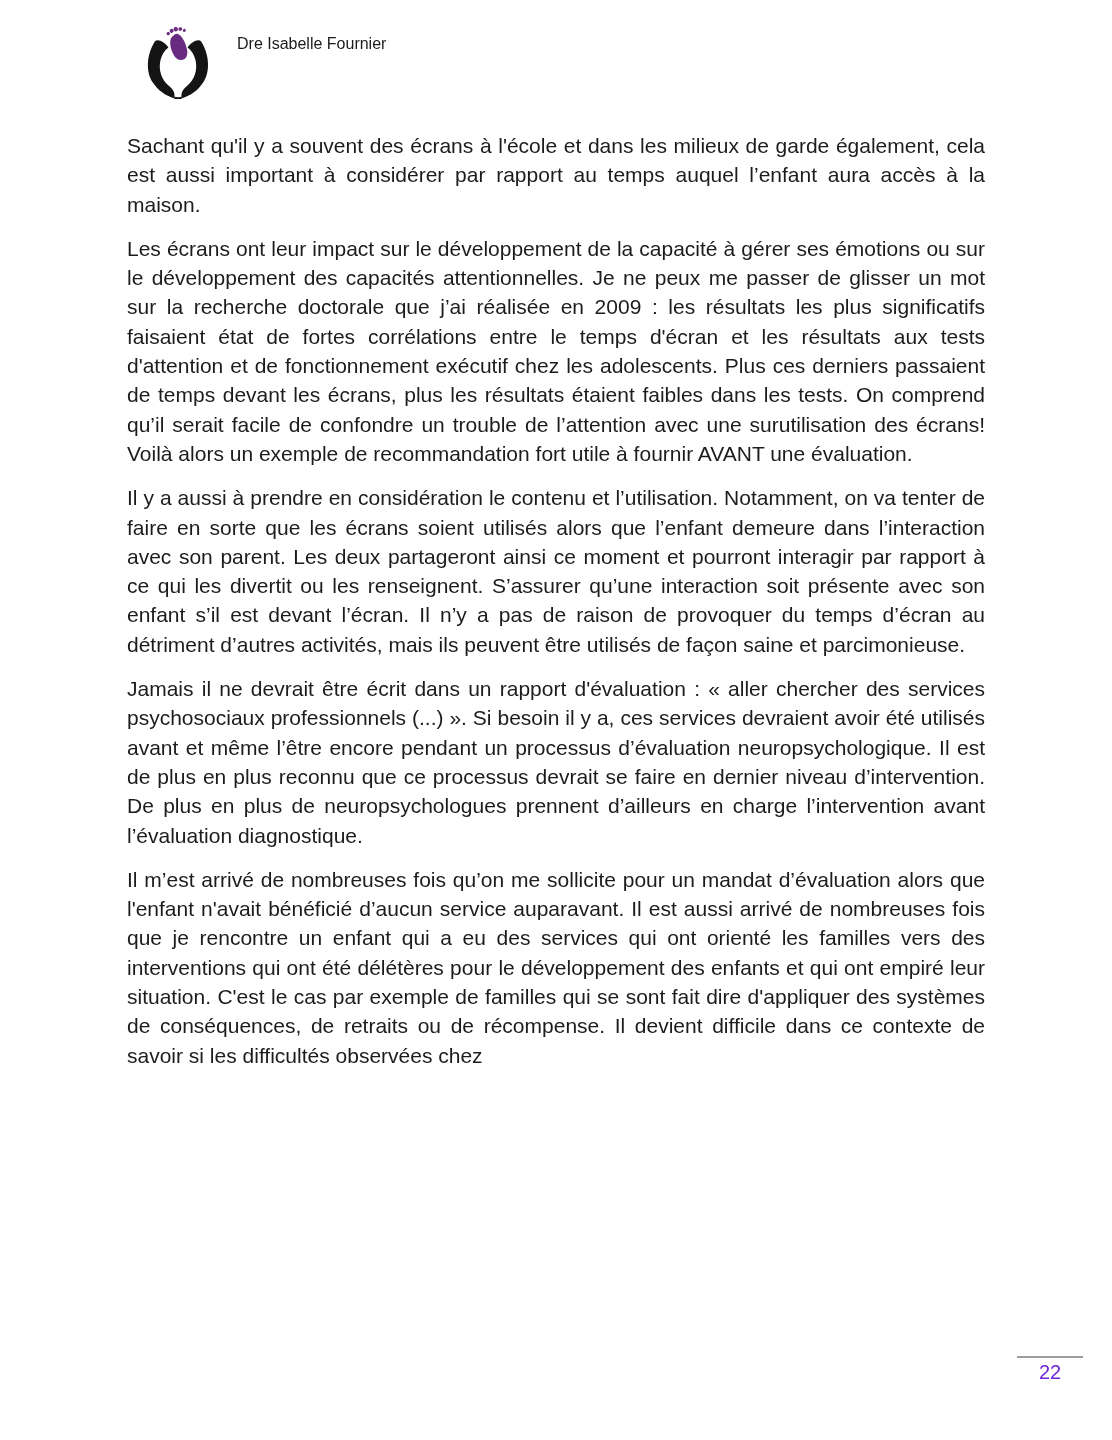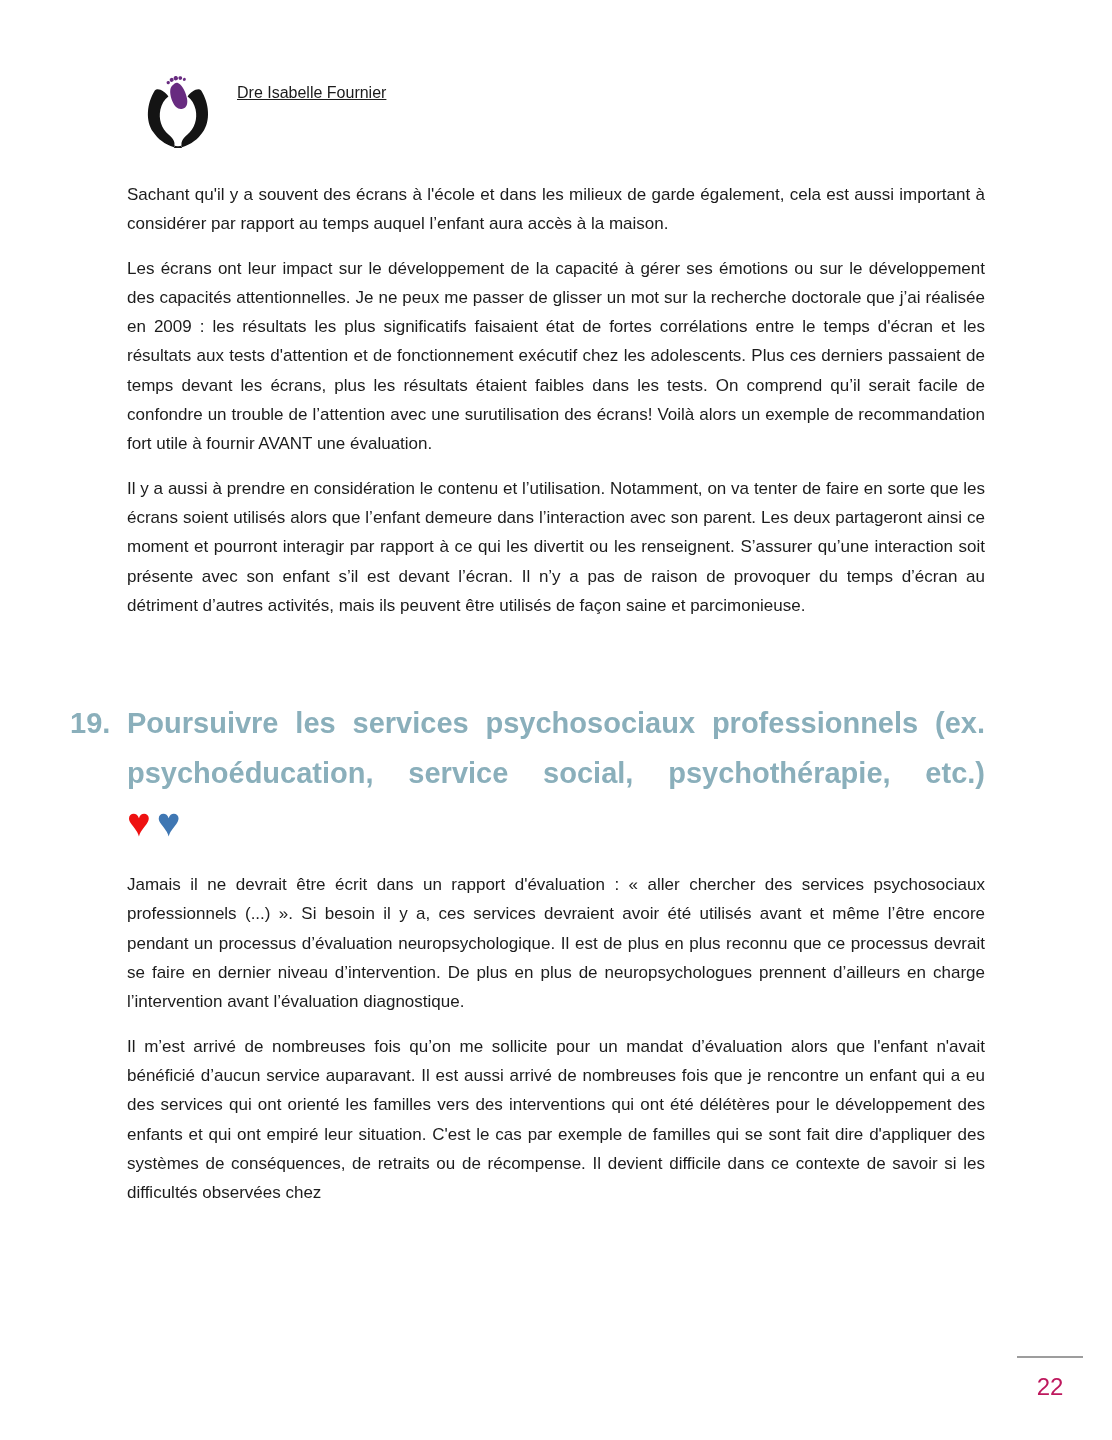--- a/index.html
+++ b/index.html
@@ -10,29 +10,29 @@
     height: 1440px;
     margin: 0 auto;
     background: #ffffff;
     font-family: "Liberation Sans", sans-serif;
     color: #1c1c1c;
     overflow: hidden;
   }
   .content { padding: 0 127px; }
 
   
-  .header { display: flex; align-items: flex-start; padding: 76px 0 0 10px; text-decoration: underline; }
+  .header { display: flex; align-items: flex-start; padding: 27px 0 0 10px; }
   .logo-wrap { width: 82px; height: 72px; flex: 0 0 auto; }
   .logo-wrap svg { width: 82px; height: 72px; display: block; }
   .header-text { margin: 6px 0 0 18px; font-size: 16px; line-height: 21.5px; color: #1b1b1b; }
 
   
   .para {
     margin-top: 15px;
-    font-size: 17px;
+    font-size: 21px;
     line-height: 29.3px;
     text-align: justify;
     color: #1c1c1c;
   }
   .para.first { margin-top: 32px; }
 
   
   .section-heading {
     margin-top: 78px;
     margin-bottom: 30px;
@@ -45,21 +45,21 @@
   .h-num { position: absolute; left: -57px; top: 0; }
   .h-line { text-align: justify; text-align-last: justify; }
   .hearts { margin-top: 6px; line-height: 36px; }
   .heart { font-size: 40px; display: inline-block; vertical-align: top; }
   .heart.red { color: #ee1111; margin-right: 6px; }
   .heart.blue { color: #3f77b3; }
 
   
   .footer { position: absolute; top: 1356px; right: 29px; width: 66px; text-align: center; }
   .footer-rule { border-top: 2px solid #9d9d9d; height: 0; }
-  .page-number { margin-top: 15px; font-size: 24px; color: #be185d; }
+  .page-number { margin-top: 3px; font-size: 20px; color: #6d28d9; }
 </style>
 </head>
 <body>
 
 <div class="page">
 
   <div class="content">
 
     <div class="header">
       <span class="logo-wrap">
@@ -85,28 +85,20 @@
         <div>Dre Isabelle Fournier</div>
       </div>
     </div>
 
     <p class="para first">Sachant qu'il y a souvent des écrans à l'école et dans les milieux de garde également, cela est aussi important à considérer par rapport au temps auquel l’enfant aura accès à la maison.</p>
 
     <p class="para">Les écrans ont leur impact sur le développement de la capacité à gérer ses émotions ou sur le développement des capacités attentionnelles. Je ne peux me passer de glisser un mot sur la recherche doctorale que j’ai réalisée en 2009 : les résultats les plus significatifs faisaient état de fortes corrélations entre le temps d'écran et les résultats aux tests d'attention et de fonctionnement exécutif chez les adolescents. Plus ces derniers passaient de temps devant les écrans, plus les résultats étaient faibles dans les tests. On comprend qu’il serait facile de confondre un trouble de l’attention avec une surutilisation des écrans! Voilà alors un exemple de recommandation fort utile à fournir AVANT une évaluation.</p>
 
     <p class="para">Il y a aussi à prendre en considération le contenu et l’utilisation. Notamment, on va tenter de faire en sorte que les écrans soient utilisés alors que l’enfant demeure dans l’interaction avec son parent. Les deux partageront ainsi ce moment et pourront interagir par rapport à ce qui les divertit ou les renseignent. S’assurer qu’une interaction soit présente avec son enfant s’il est devant l’écran. Il n’y a pas de raison de provoquer du temps d’écran au détriment d’autres activités, mais ils peuvent être utilisés de façon saine et parcimonieuse.</p>
 
-    <div class="section-heading">
-      <span class="h-num">19.</span>
-      <div class="h-line">Poursuivre les services psychosociaux professionnels (ex.</div>
-      <div class="h-line">psychoéducation, service social, psychothérapie, etc.)</div>
-      <div class="hearts">
-        <span class="heart red">♥</span><span class="heart blue">♥</span>
-      </div>
-    </div>
 
     <p class="para">Jamais il ne devrait être écrit dans un rapport d'évaluation : « aller chercher des services psychosociaux professionnels (...) ». Si besoin il y a, ces services devraient avoir été utilisés avant et même l’être encore pendant un processus d’évaluation neuropsychologique. Il est de plus en plus reconnu que ce processus devrait se faire en dernier niveau d’intervention. De plus en plus de neuropsychologues prennent d’ailleurs en charge l’intervention avant l’évaluation diagnostique.</p>
 
     <p class="para">Il m’est arrivé de nombreuses fois qu’on me sollicite pour un mandat d’évaluation alors que l'enfant n'avait bénéficié d’aucun service auparavant. Il est aussi arrivé de nombreuses fois que je rencontre un enfant qui a eu des services qui ont orienté les familles vers des interventions qui ont été délétères pour le développement des enfants et qui ont empiré leur situation. C'est le cas par exemple de familles qui se sont fait dire d'appliquer des systèmes de conséquences, de retraits ou de récompense. Il devient difficile dans ce contexte de savoir si les difficultés observées chez</p>
 
   </div>
 
   <div class="footer">
     <div class="footer-rule"></div>
     <div class="page-number">22</div>

